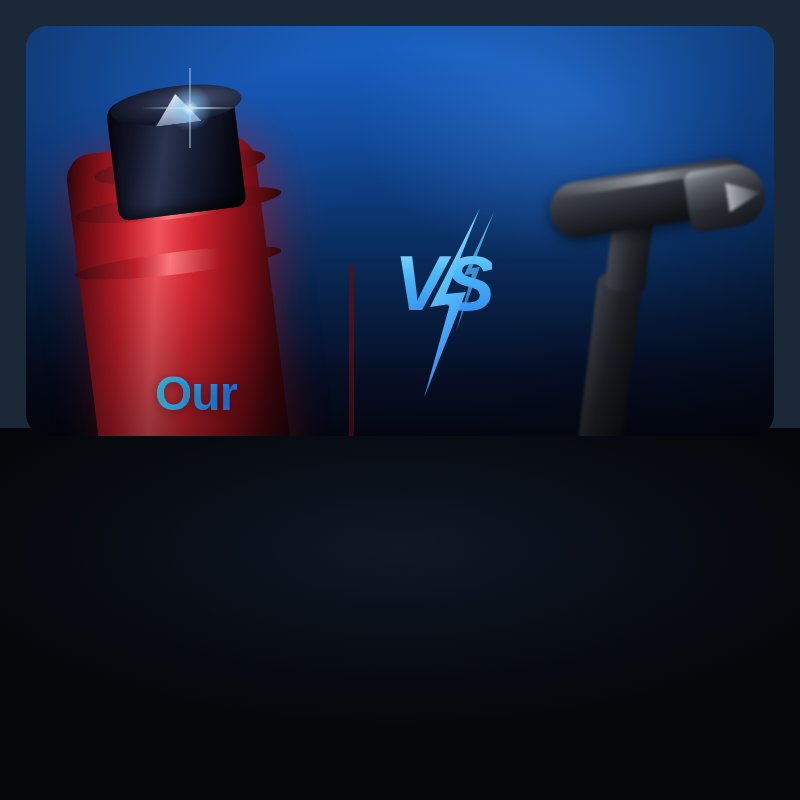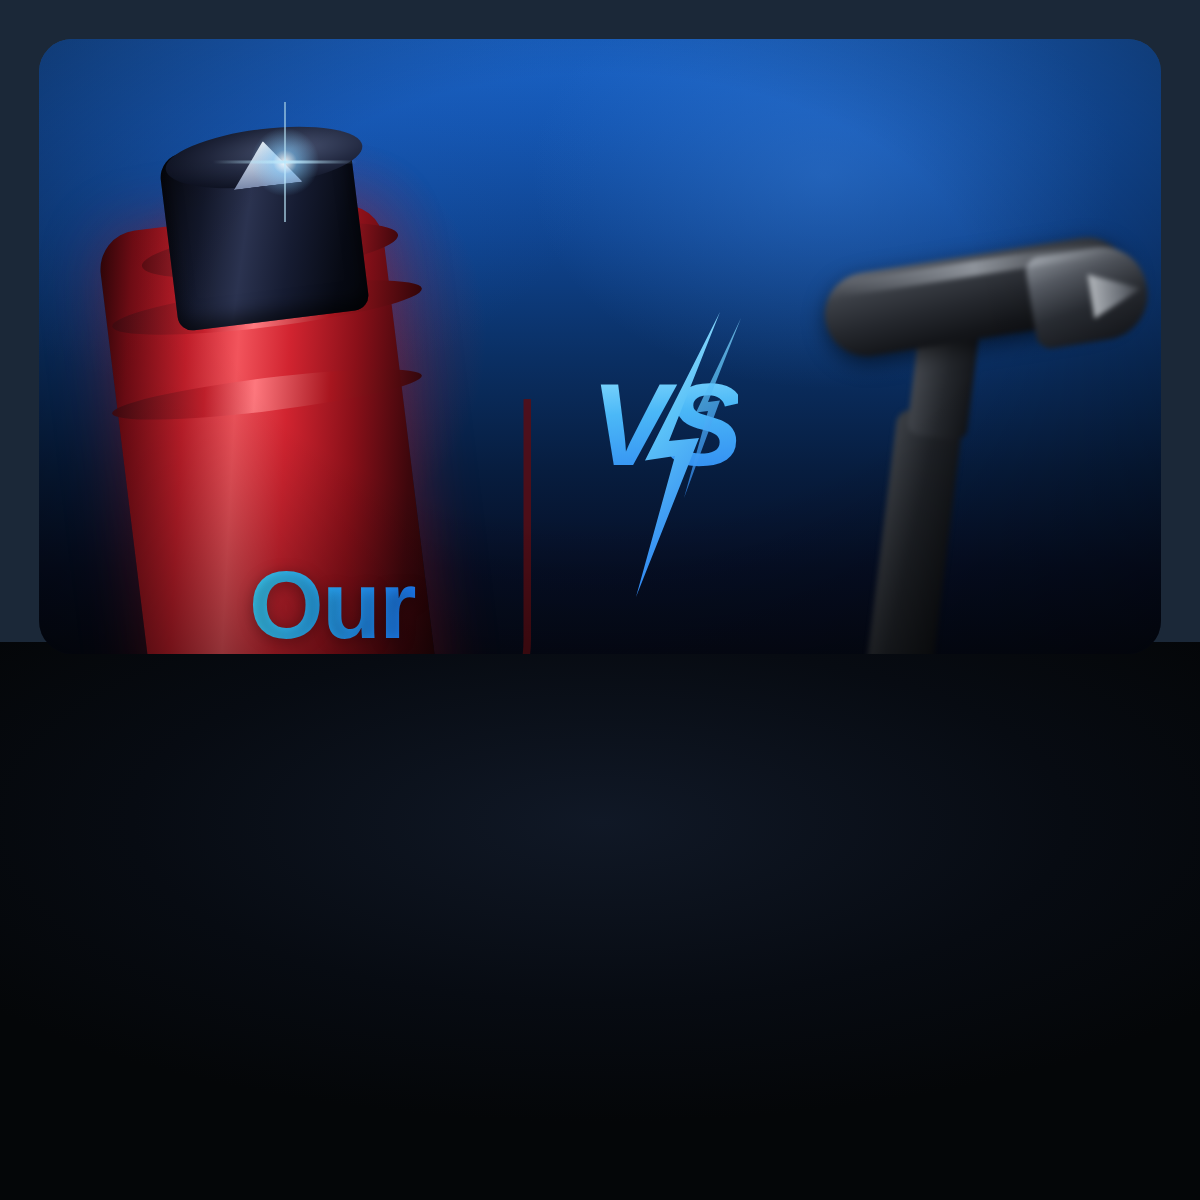--- a/index.html
+++ b/index.html
@@ -153,22 +153,22 @@
   }
   .gh-highlight {
     position:absolute; left:28px; top:18px; width:180px; height:10px;
     border-radius:6px;
     background:linear-gradient(90deg, rgba(255,255,255,0), rgba(210,216,224,.55), rgba(255,255,255,0));
     transform:rotate(-9deg);
   }
 
   
   .label-our {
-    position:absolute; left:140px; top:340px;
-    font-size:64px; font-weight:bold; letter-spacing:-1px;
+    position:absolute; left:129px; top:340px;
+    font-size:48px; font-weight:bold; letter-spacing:-1px;
     background:linear-gradient(100deg,#3fd2f7 0%, #2aa9f5 45%, #1a73f0 100%);
     -webkit-background-clip:text; background-clip:text; color:transparent;
     text-shadow:0 2px 10px rgba(0,0,0,.35);
   }
   .label-other {
     position:absolute; left:539px; top:342px;
     font-size:36px; font-weight:bold; font-style:italic; letter-spacing:.5px;
     color:#d6dade;
     text-shadow:0 2px 8px rgba(0,0,0,.6);
   }

